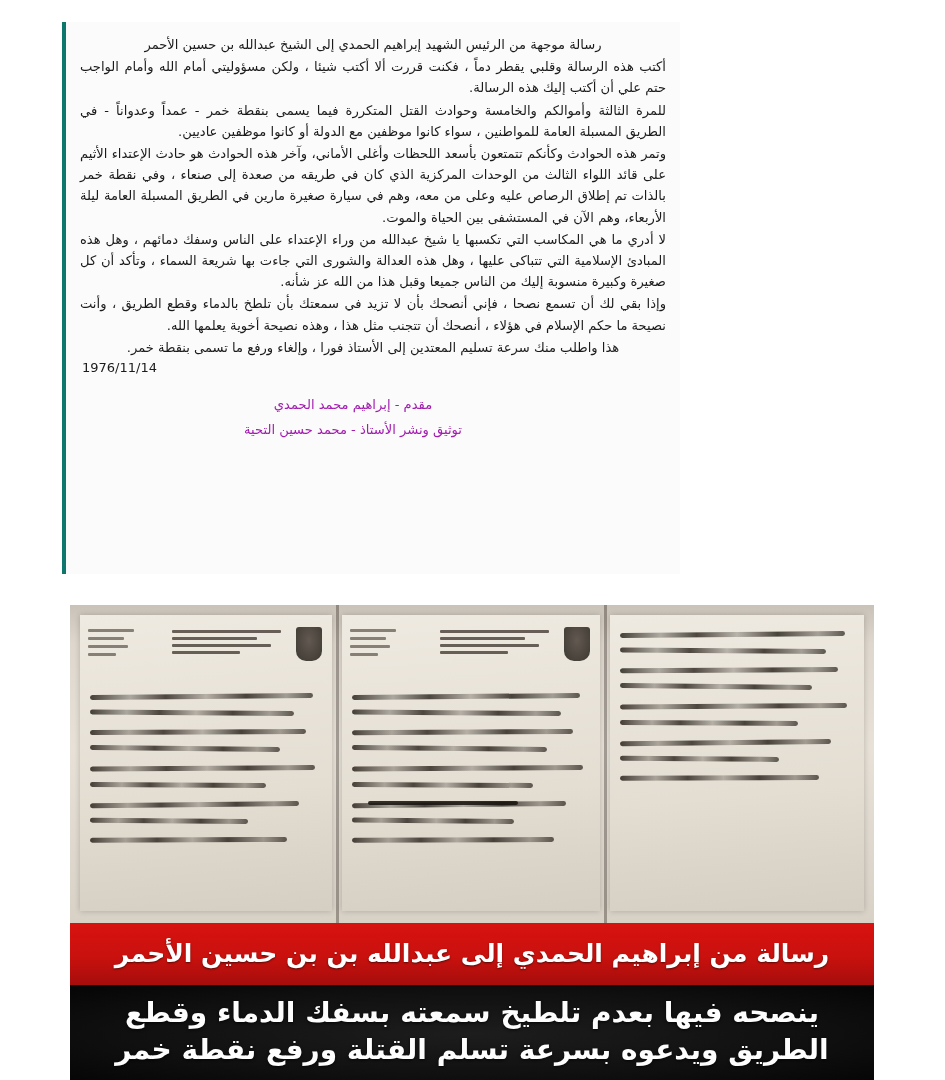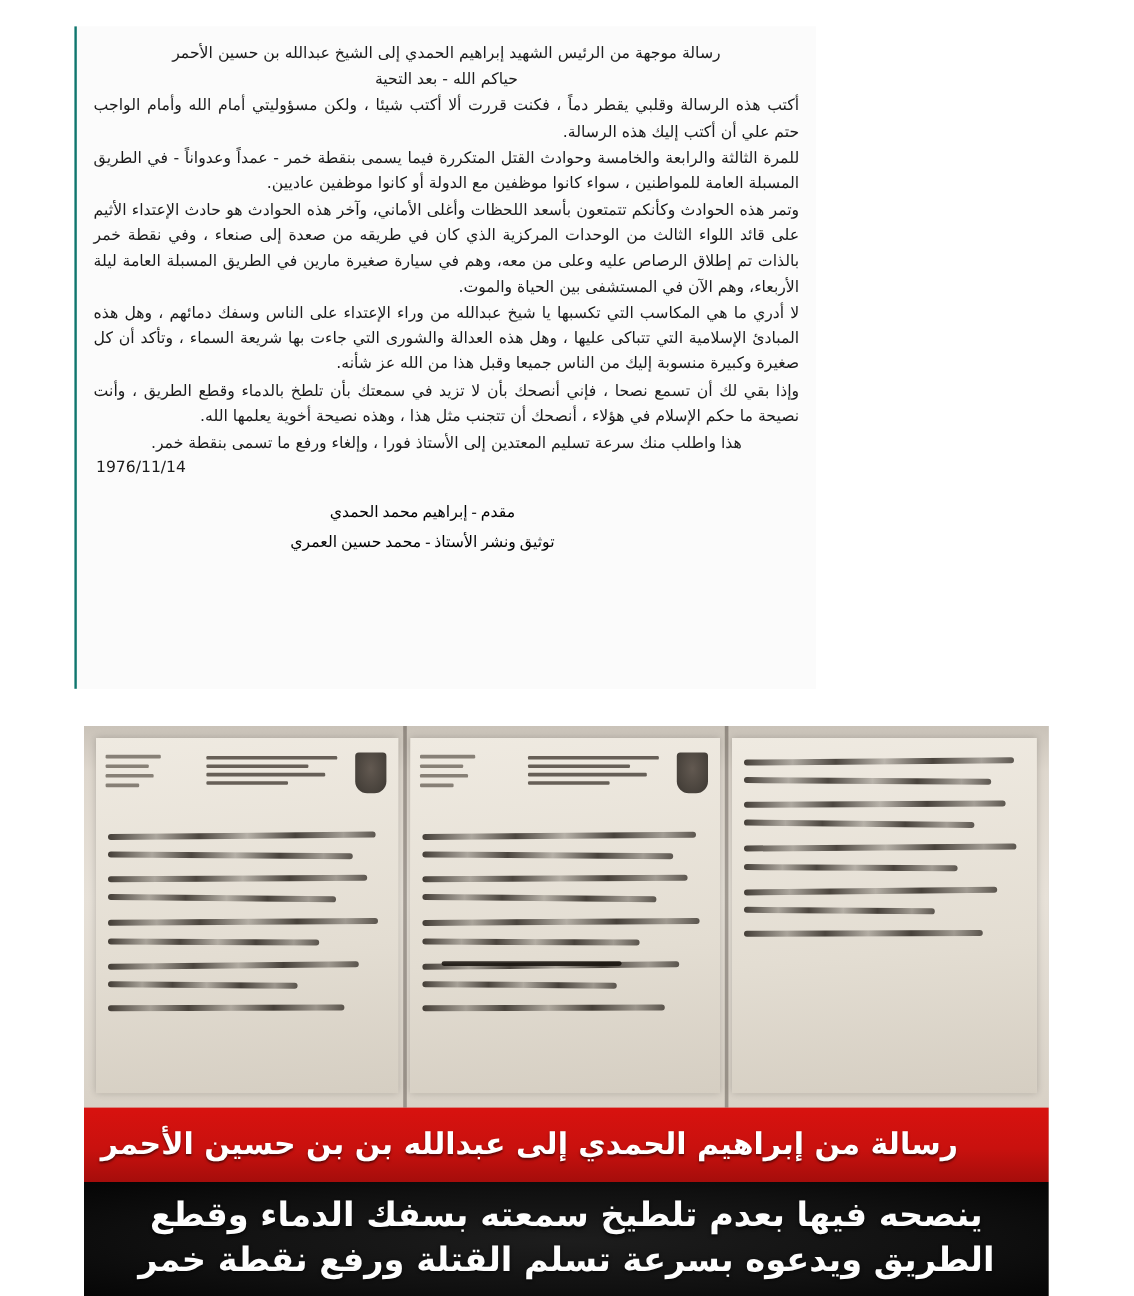--- a/index.html
+++ b/index.html
@@ -16,21 +16,21 @@
   }
 
   
   .letter-card {
     position: absolute;
     left: 62px;
     top: 22px;
     width: 618px;
     min-height: 552px;
     background: #fbfbfb;
-    border-left: 2px solid #0f766e;
+    border-left: 4px solid #0f766e;
     box-sizing: border-box;
     padding: 12px 10px 14px 10px;
   }
   .letter-body {
     direction: rtl;
     text-align: justify;
     text-align-last: center;
     unicode-bidi: embed;
     color: #1b1b1b;
     font-size: 13.1px;
@@ -54,23 +54,22 @@
     font-family: "DejaVu Sans", "Liberation Sans", sans-serif;
   }
   .sig-block {
     direction: rtl;
     text-align: center;
     margin-top: 18px;
     padding-right: 40px;
   }
   .sig-line {
     font-size: 13.1px;
-    color: #000000;
+    color: #a21caf;
     line-height: 1.9;
-    font-family: Liberation Serif, serif;
   }
 
   
   .photo {
     position: absolute;
     left: 70px;
     top: 605px;
     width: 804px;
     height: 475px;
     background: #d9d4cd;
@@ -188,21 +187,21 @@
   
   .red-banner {
     position: absolute;
     left: 0;
     top: 318px;
     width: 100%;
     height: 62px;
     background: linear-gradient(180deg, #d8120f 0%, #c9110e 55%, #a50d0b 100%);
     display: flex;
     align-items: center;
-    justify-content: flex-start;
+    justify-content: center;
     box-sizing: border-box;
     padding: 0 14px;
   }
   .red-banner-text {
     direction: rtl;
     color: #ffffff;
     font-size: 25px;
     font-weight: bold;
     line-height: 1.15;
     text-align: center;
@@ -235,34 +234,33 @@
     font-family: "DejaVu Sans", "Liberation Sans", sans-serif;
     text-shadow: 0 1px 3px rgba(0,0,0,.8);
   }
 </style>
 </head>
 <body>
 
 <div class="letter-card">
   <div class="letter-body">
     <p class="p-center">رسالة موجهة من الرئيس الشهيد إبراهيم الحمدي إلى الشيخ عبدالله بن حسين الأحمر</p>
-    <p class="p-center">حياكم الله - بعد التحية</p>
     <p class="p-just">أكتب هذه الرسالة وقلبي يقطر دماً ، فكنت قررت ألا أكتب شيئا ، ولكن مسؤوليتي أمام الله وأمام الواجب حتم علي أن أكتب إليك هذه الرسالة.</p>
-    <p class="p-just">للمرة الثالثة والرابعة والخامسة وحوادث القتل المتكررة فيما يسمى بنقطة خمر - عمداً وعدواناً - في الطريق المسبلة العامة للمواطنين ، سواء كانوا موظفين مع الدولة أو كانوا موظفين عاديين.</p>
+    <p class="p-just">للمرة الثالثة وأموالكم والخامسة وحوادث القتل المتكررة فيما يسمى بنقطة خمر - عمداً وعدواناً - في الطريق المسبلة العامة للمواطنين ، سواء كانوا موظفين مع الدولة أو كانوا موظفين عاديين.</p>
     <p class="p-just">وتمر هذه الحوادث وكأنكم تتمتعون بأسعد اللحظات وأغلى الأماني، وآخر هذه الحوادث هو حادث الإعتداء الأثيم على قائد اللواء الثالث من الوحدات المركزية الذي كان في طريقه من صعدة إلى صنعاء ، وفي نقطة خمر بالذات تم إطلاق الرصاص عليه وعلى من معه، وهم في سيارة صغيرة مارين في الطريق المسبلة العامة ليلة الأربعاء، وهم الآن في المستشفى بين الحياة والموت.</p>
     <p class="p-just">لا أدري ما هي المكاسب التي تكسبها يا شيخ عبدالله من وراء الإعتداء على الناس وسفك دمائهم ، وهل هذه المبادئ الإسلامية التي تتباكى عليها ، وهل هذه العدالة والشورى التي جاءت بها شريعة السماء ، وتأكد أن كل صغيرة وكبيرة منسوبة إليك من الناس جميعا وقبل هذا من الله عز شأنه.</p>
     <p class="p-just">وإذا بقي لك أن تسمع نصحا ، فإني أنصحك بأن لا تزيد في سمعتك بأن تلطخ بالدماء وقطع الطريق ، وأنت نصيحة ما حكم الإسلام في هؤلاء ، أنصحك أن تتجنب مثل هذا ، وهذه نصيحة أخوية يعلمها الله.</p>
     <p class="p-center">هذا واطلب منك سرعة تسليم المعتدين إلى الأستاذ فورا ، وإلغاء ورفع ما تسمى بنقطة خمر.</p>
   </div>
 
   <div class="letter-date">1976/11/14</div>
 
   <div class="sig-block">
     <div class="sig-line">مقدم  - إبراهيم محمد الحمدي</div>
-    <div class="sig-line">توثيق ونشر الأستاذ - محمد حسين العمري</div>
+    <div class="sig-line">توثيق ونشر الأستاذ - محمد حسين التحية</div>
   </div>
 </div>
 
 <div class="photo">
 
   <div class="scan-area">
 
     <div class="scan-page p1">
       <div class="letterhead">
         <div class="lh-emblem"></div>

